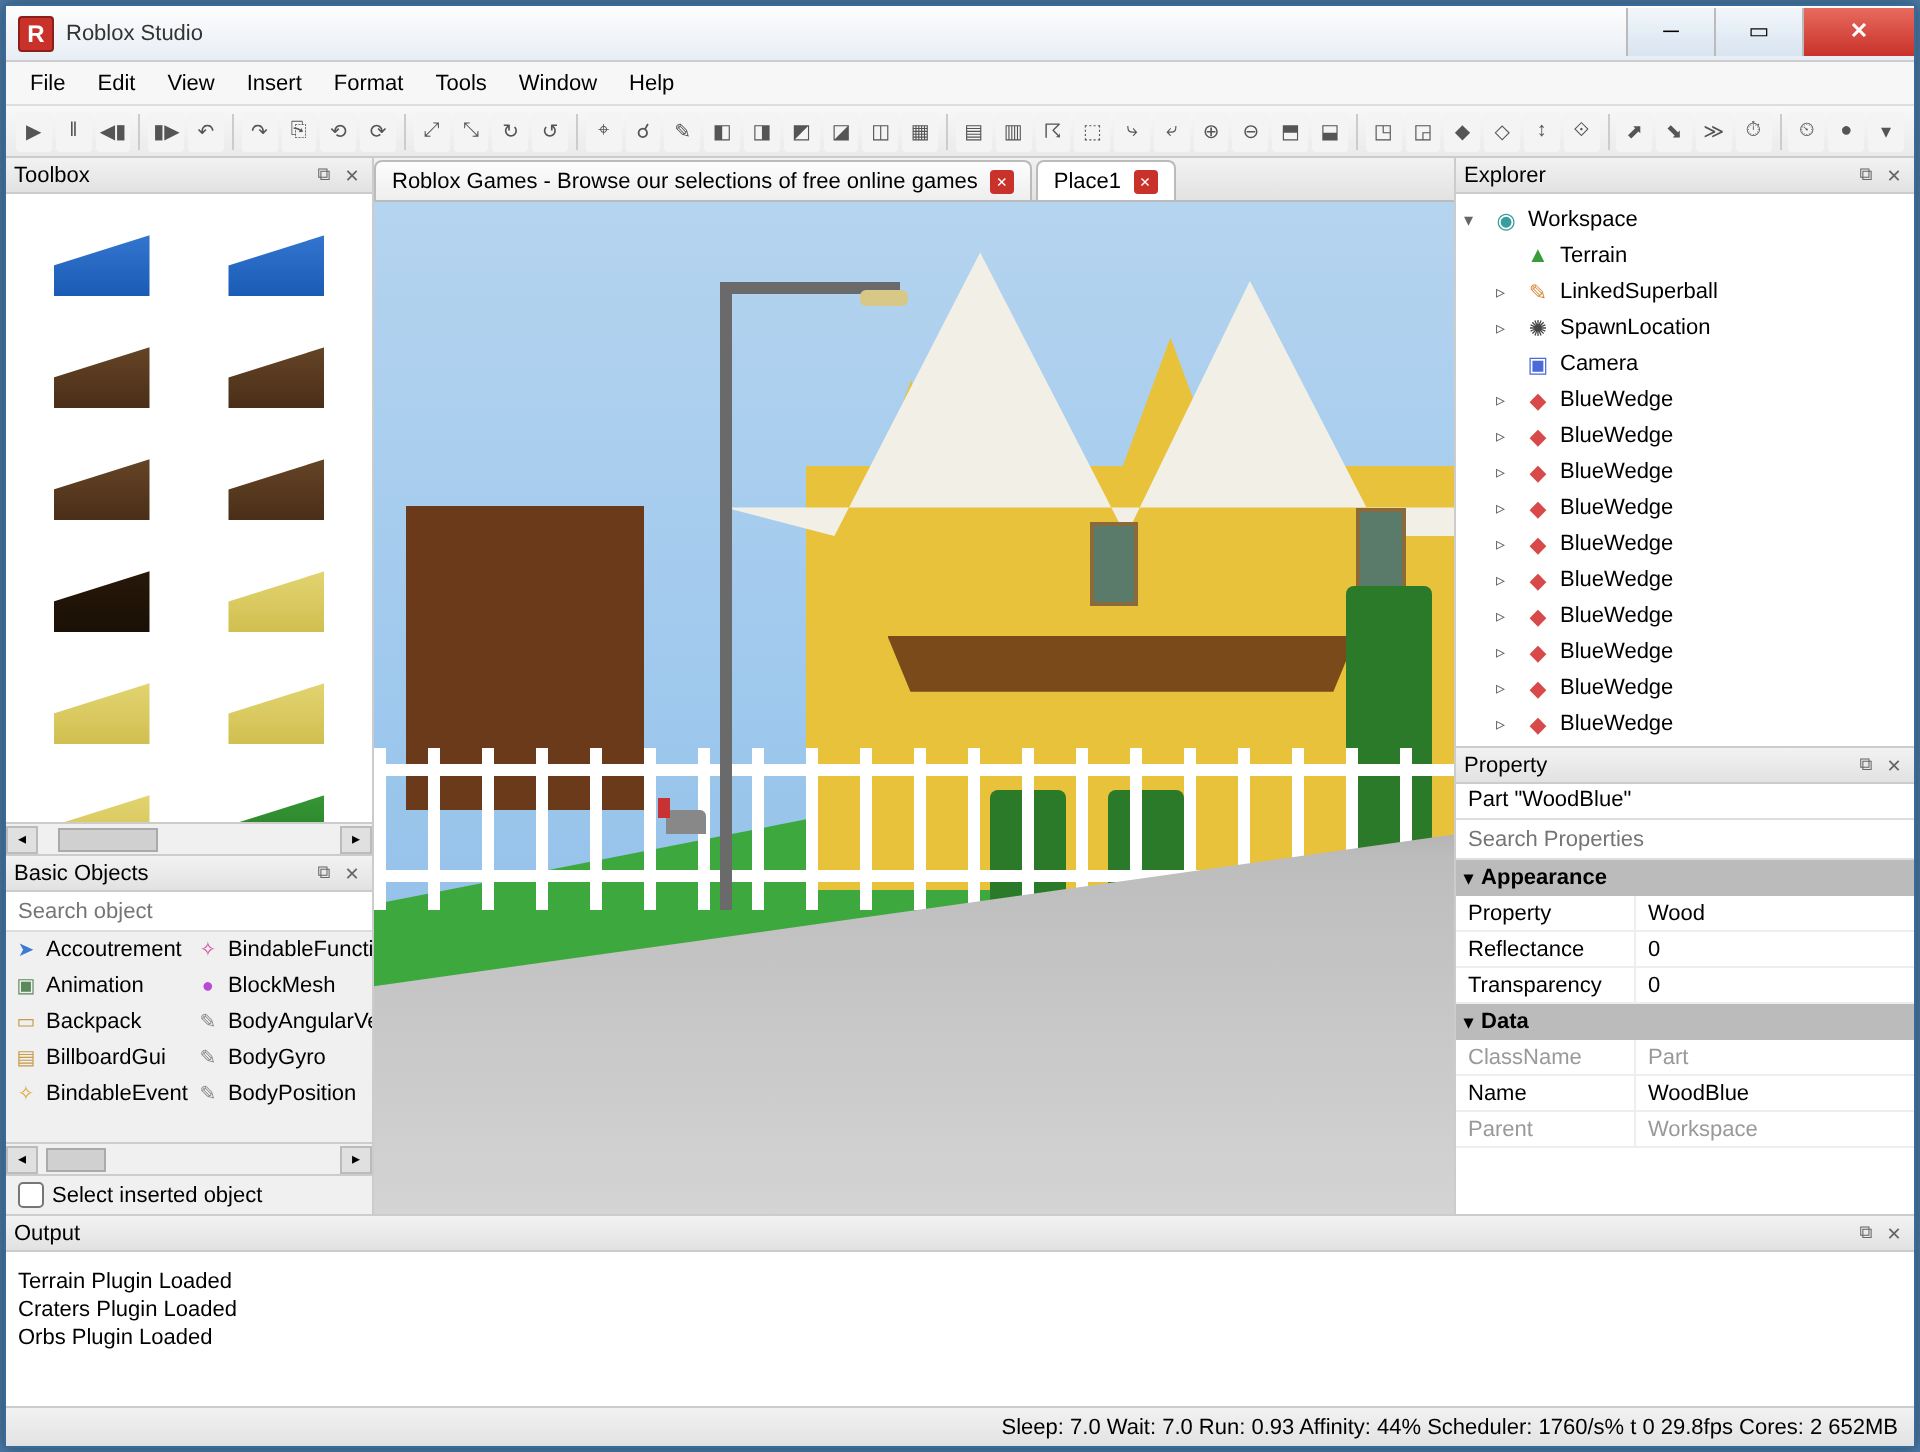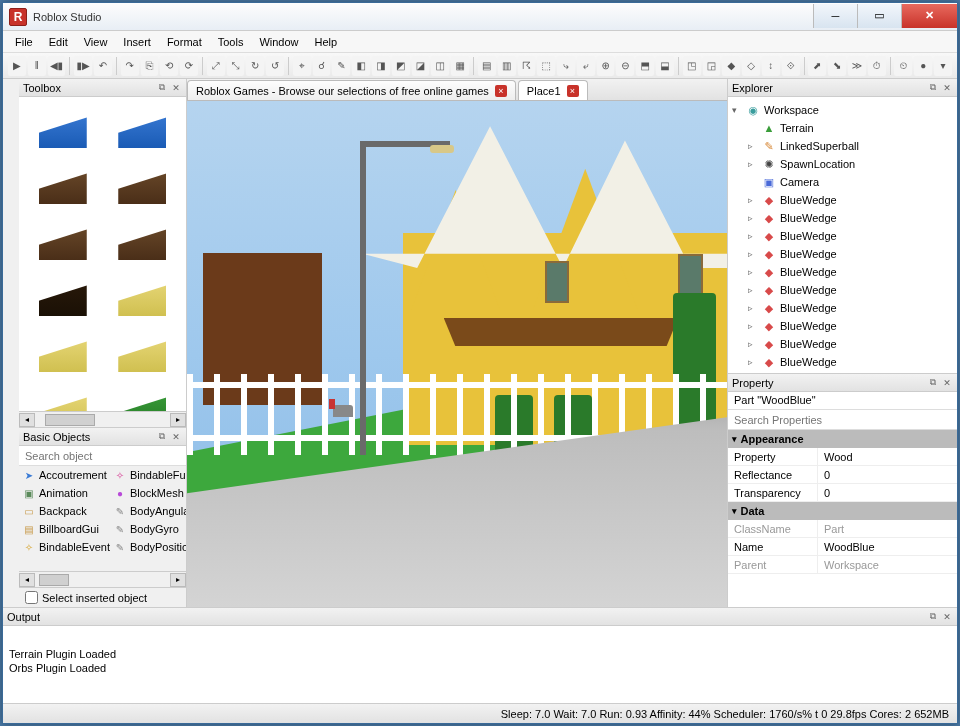--- a/index.html
+++ b/index.html
@@ -10,21 +10,21 @@
 .titlebar .title { color:#333; }
 .win-btns { margin-left:auto; display:flex; }
 .win-btn { width:44px; height:24px; display:flex; align-items:center; justify-content:center; margin-top:-2px; border-left:1px solid #bbb; background:linear-gradient(#f2f6fb,#d8e4f0); cursor:pointer;}
 .win-btn.close { width:56px; background:linear-gradient(#e86a5e,#c8322a); color:#fff; font-weight:bold;}
 .menubar { height:22px; background:#f7f7f7; border-bottom:1px solid #ddd; display:flex; align-items:center; padding-left:4px;}
 .menubar span { padding:3px 8px; cursor:pointer; }
 .toolbar { height:26px; background:linear-gradient(#f8f8f8,#eaeaea); border-bottom:1px solid #ccc; display:flex; align-items:center; padding:0 4px; overflow:hidden;}
 .tbtn { width:20px; height:20px; margin:0 1px; background:#f4f4f4; border:1px solid transparent; border-radius:2px; display:flex; align-items:center; justify-content:center; font-size:10px; color:#555; cursor:pointer;}
 .tsep { width:1px; height:18px; background:#ccc; margin:0 3px;}
 .main { flex:1; display:flex; overflow:hidden;}
-.left { width:184px; display:flex; flex-direction:column; border-right:1px solid #ccc;padding-left:16px;}
+.left { width:184px; display:flex; flex-direction:column; border-right:1px solid #ccc;}
 .panel-head { height:18px; background:linear-gradient(#f2f2f2,#e2e2e2); border-bottom:1px solid #ccc; display:flex; align-items:center; padding:0 4px; font-size:11px;}
 .panel-head .pbtns { margin-left:auto; display:flex; gap:2px;}
 .pbtn { width:12px; height:12px; display:flex; align-items:center; justify-content:center; font-size:9px; color:#666; cursor:pointer;}
 .toolbox { flex:1; overflow:auto; background:#fff; display:grid; grid-template-columns:1fr 1fr; gap:4px; padding:6px;}
 .tool-item { height:52px; display:flex; align-items:center; justify-content:center;}
 .wedge { width:48px; height:38px; position:relative; }
 .wedge::before { content:''; position:absolute; inset:0; clip-path:polygon(0 100%,100% 100%,100% 20%,0 60%); }
 .wedge.blue::before { background:linear-gradient(#3a7bd5,#1a5bb5);}
 .wedge.green::before { background:linear-gradient(#3a9d3a,#257a25);}
 .wedge.brown::before { background:linear-gradient(#6b4a2a,#4a2e18);}
@@ -83,21 +83,21 @@
 .prop-sub{height:18px; padding:2px 6px; background:#fff; border-bottom:1px solid #ddd;}
 .prop-search{height:20px; border:none; padding:0 6px; color:#888; outline:none; border-bottom:1px solid #ddd;}
 .prop-grid{flex:1; overflow:auto; background:#fff;}
 .pg-head{height:18px; background:#bbb; color:#000; font-weight:bold; padding:0 4px; display:flex; align-items:center; gap:4px;}
 .pg-row{height:18px; display:flex; border-bottom:1px solid #eee;}
 .pg-row.gray{color:#999;}
 .pg-k{width:90px; padding-left:6px; border-right:1px solid #eee; display:flex; align-items:center;}
 .pg-v{flex:1; padding-left:6px; display:flex; align-items:center; gap:4px;}
 .swatch{width:12px; height:12px; border:1px solid #888;}
 .output { height:96px; border-top:1px solid #ccc; display:flex; flex-direction:column;}
-.out-txt{flex:1; background:#fff; padding:21px 6px; overflow:auto; font-size:11px; line-height:14px;}
+.out-txt{flex:1; background:#fff; padding:8px 6px; overflow:auto; font-size:11px; line-height:14px;}
 .status{height:20px; background:linear-gradient(#f2f2f2,#e2e2e2); border-top:1px solid #ccc; display:flex; align-items:center; padding:0 8px;}
 </style>
 </head>
 <body>
 
 <div class="window">
   <div class="titlebar">
     <div class="logo">R</div>
     <div class="title">Roblox Studio</div>
     <div class="win-btns">
@@ -503,20 +503,21 @@
   <div class="output">
     <div class="panel-head">
       <span>Output</span>
       <span class="pbtns">
           <span class="pbtn">⧉</span>
           <span class="pbtn">✕</span>
         </span>
     </div>
     <div class="out-txt" id="outtxt">
         <div>Terrain Plugin Loaded</div>
+        <div>Craters Plugin Loaded</div>
         <div>Orbs Plugin Loaded</div>
       </div>
   </div>
 
   <div class="status">
     <span style="margin-left:auto">Sleep: 7.0 Wait: 7.0 Run: 0.93 Affinity: 44% Scheduler: 1760/s%   t 0    29.8fps    Cores: 2    652MB</span>
   </div>
 </div>
 
 </body></html>

